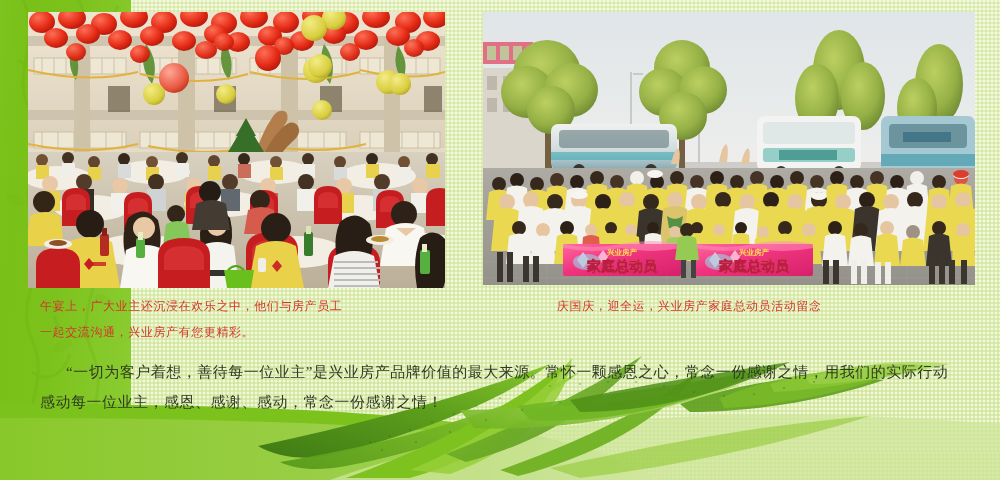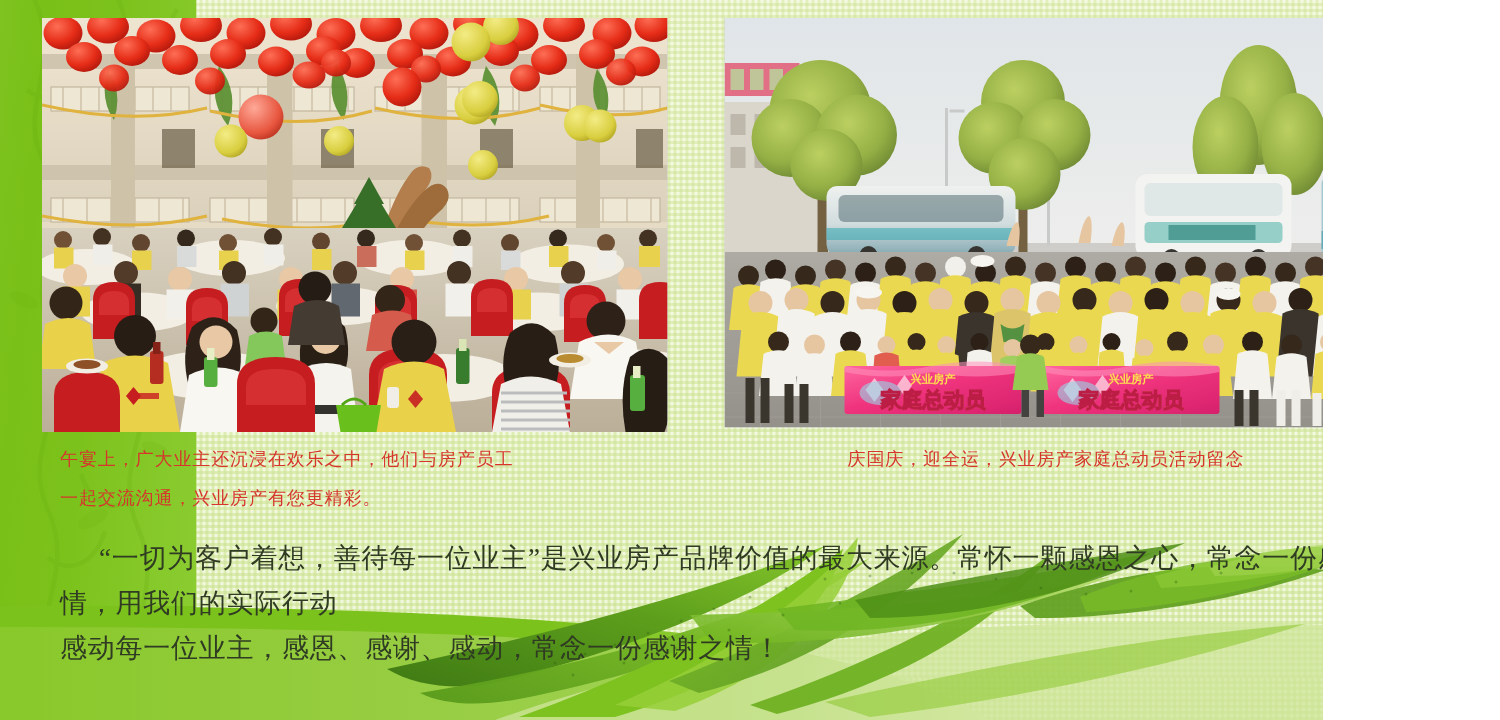--- a/index.html
+++ b/index.html
@@ -2,21 +2,21 @@
 <html><head>
 <meta charset="utf-8">
 <title>兴业房产活动留念</title>
 <style>
   html,body{margin:0;padding:0;}
   body{
     width:1000px;height:480px;overflow:hidden;
     font-family:"Liberation Serif","DejaVu Serif",serif;
     background:#fff;
   }
-  #page{position:relative;width:882px;height:480px;overflow:hidden;}
+  #page{position:relative;width:1000px;height:480px;overflow:hidden;}
 
   
   .bg-light{
     position:absolute;left:0;top:0;width:1000px;height:480px;
     background:linear-gradient(180deg,#e2efb8 0%,#ddedb0 55%,#d7eaa6 100%);
   }
   
   .bg-dots{
     position:absolute;left:0;top:0;width:1000px;height:480px;
     background-image:
@@ -66,26 +66,26 @@
   
   .caption{
     position:absolute;
     color:#d6362c;
     font-size:12px;
     line-height:26px;
     letter-spacing:.6px;
     white-space:nowrap;
   }
   #caption-left{left:40px;top:293px;}
-  #caption-right{left:557px;top:293px;padding-left:8px;}
+  #caption-right{left:557px;top:293px;}
 
   .body-text{
     position:absolute;left:40px;top:357px;width:920px;
     color:#2f3b22;
-    font-size:18px;
+    font-size:15px;
     line-height:30px;
     letter-spacing:.5px;
   }
   .body-text p{margin:0;}
   .indent{display:inline-block;width:26px;}
 </style>
 </head>
 <body>
 
 <div id="page">

